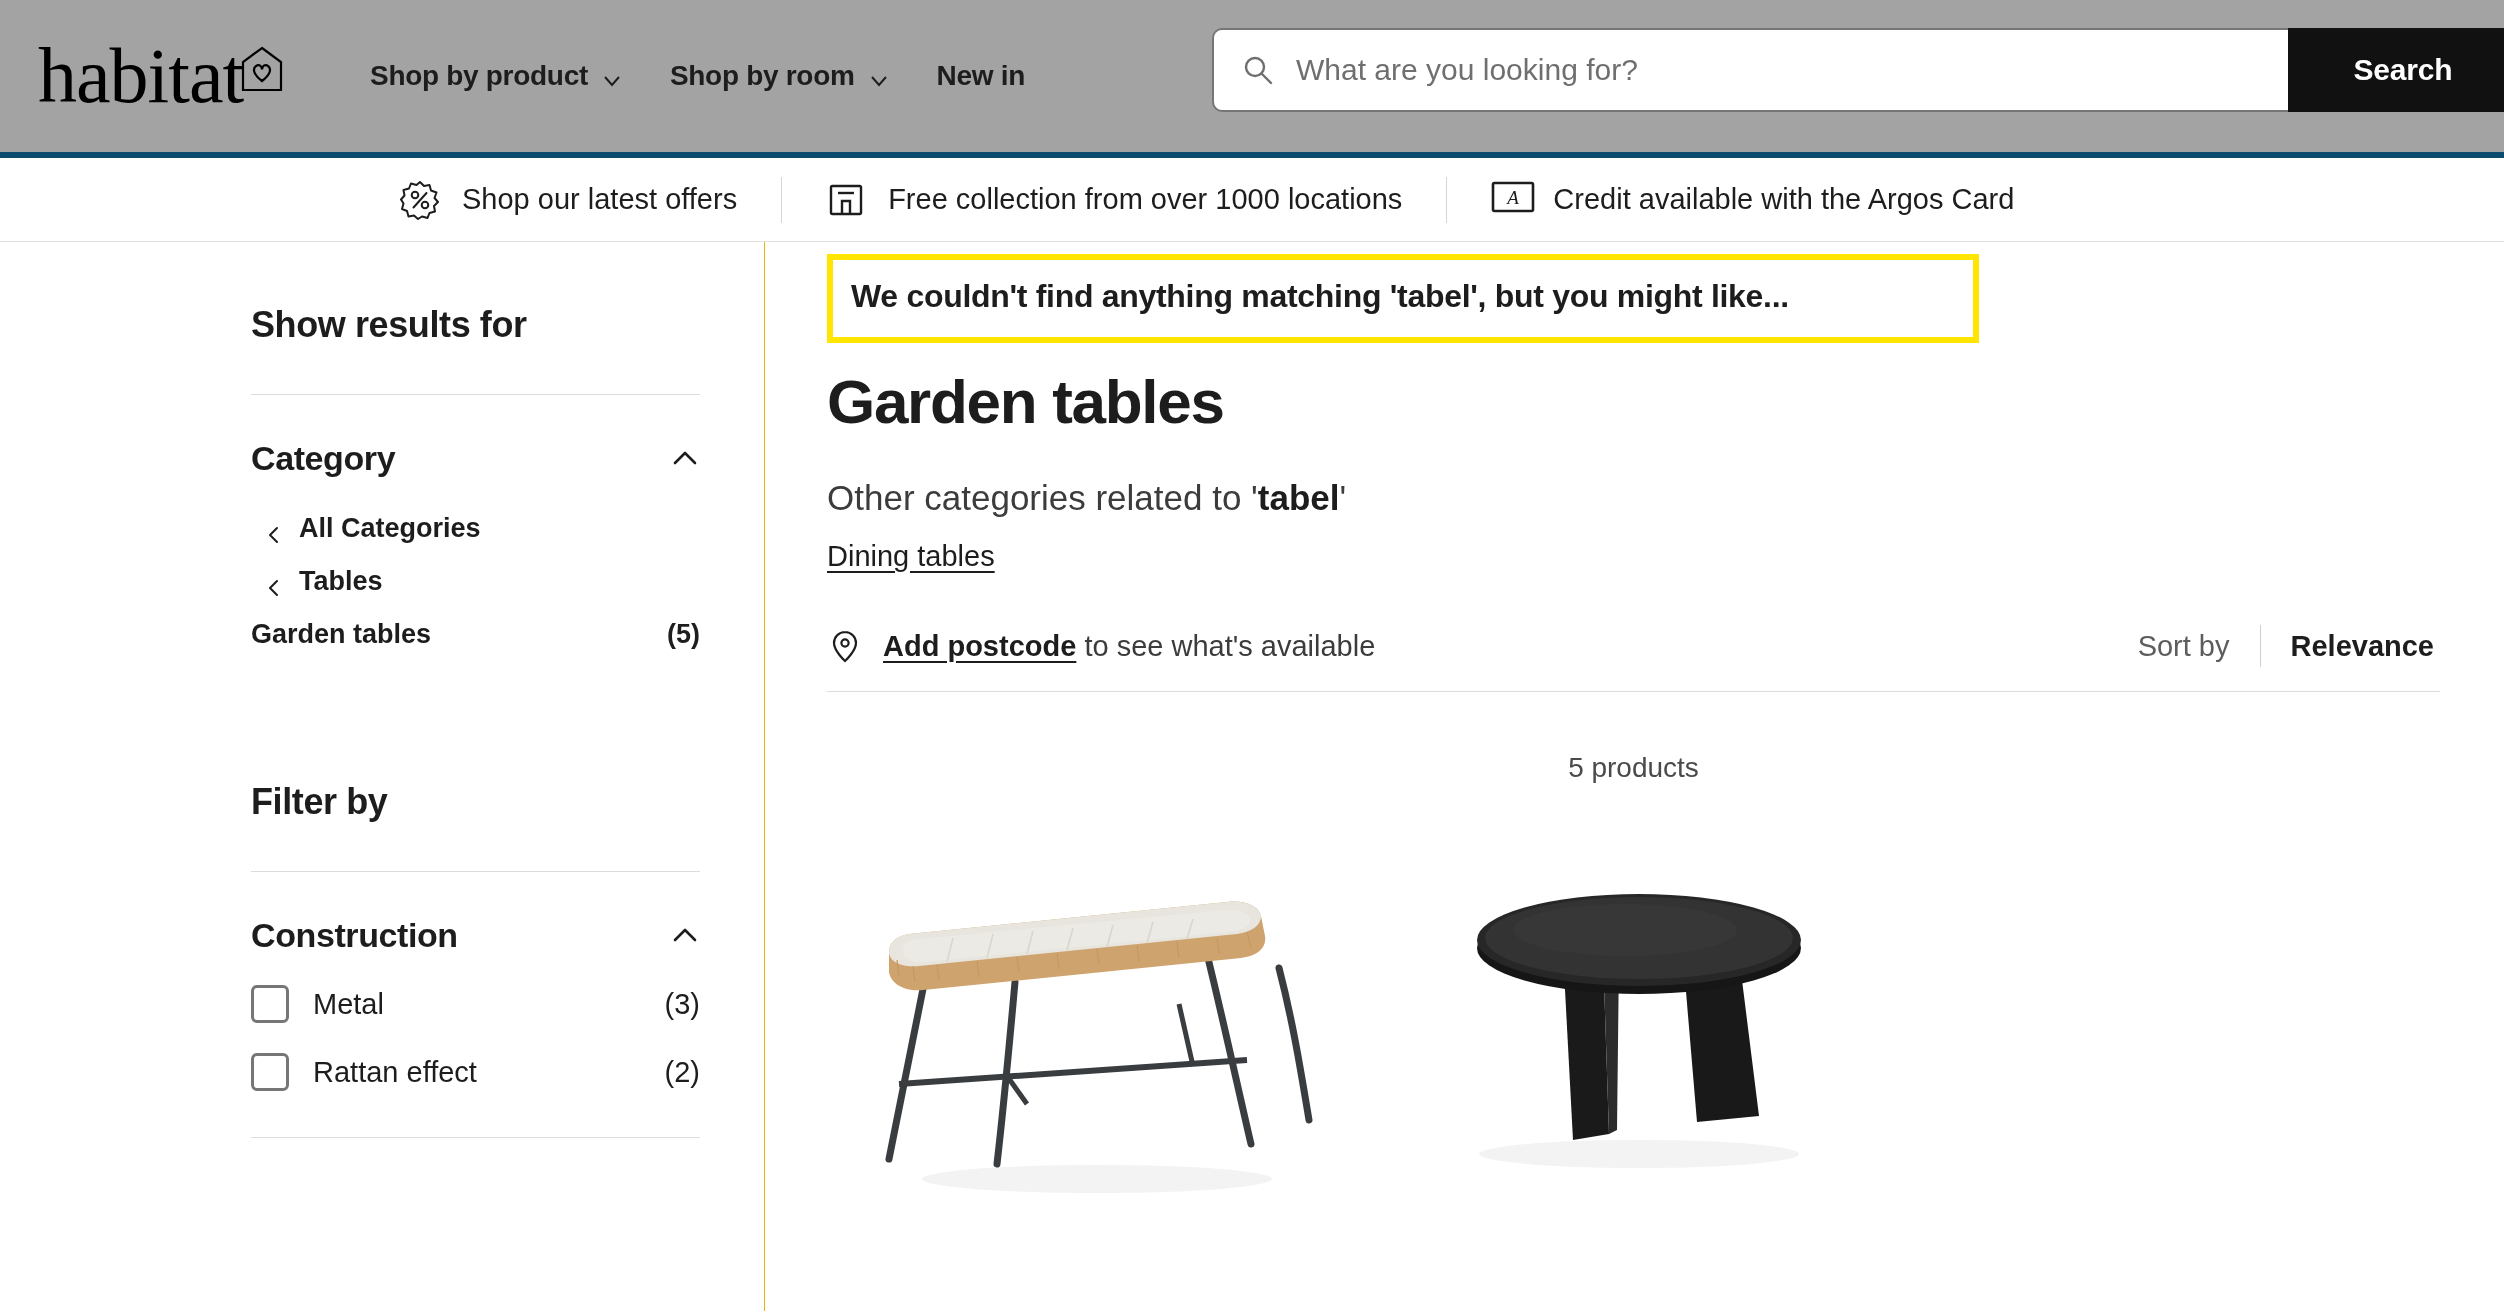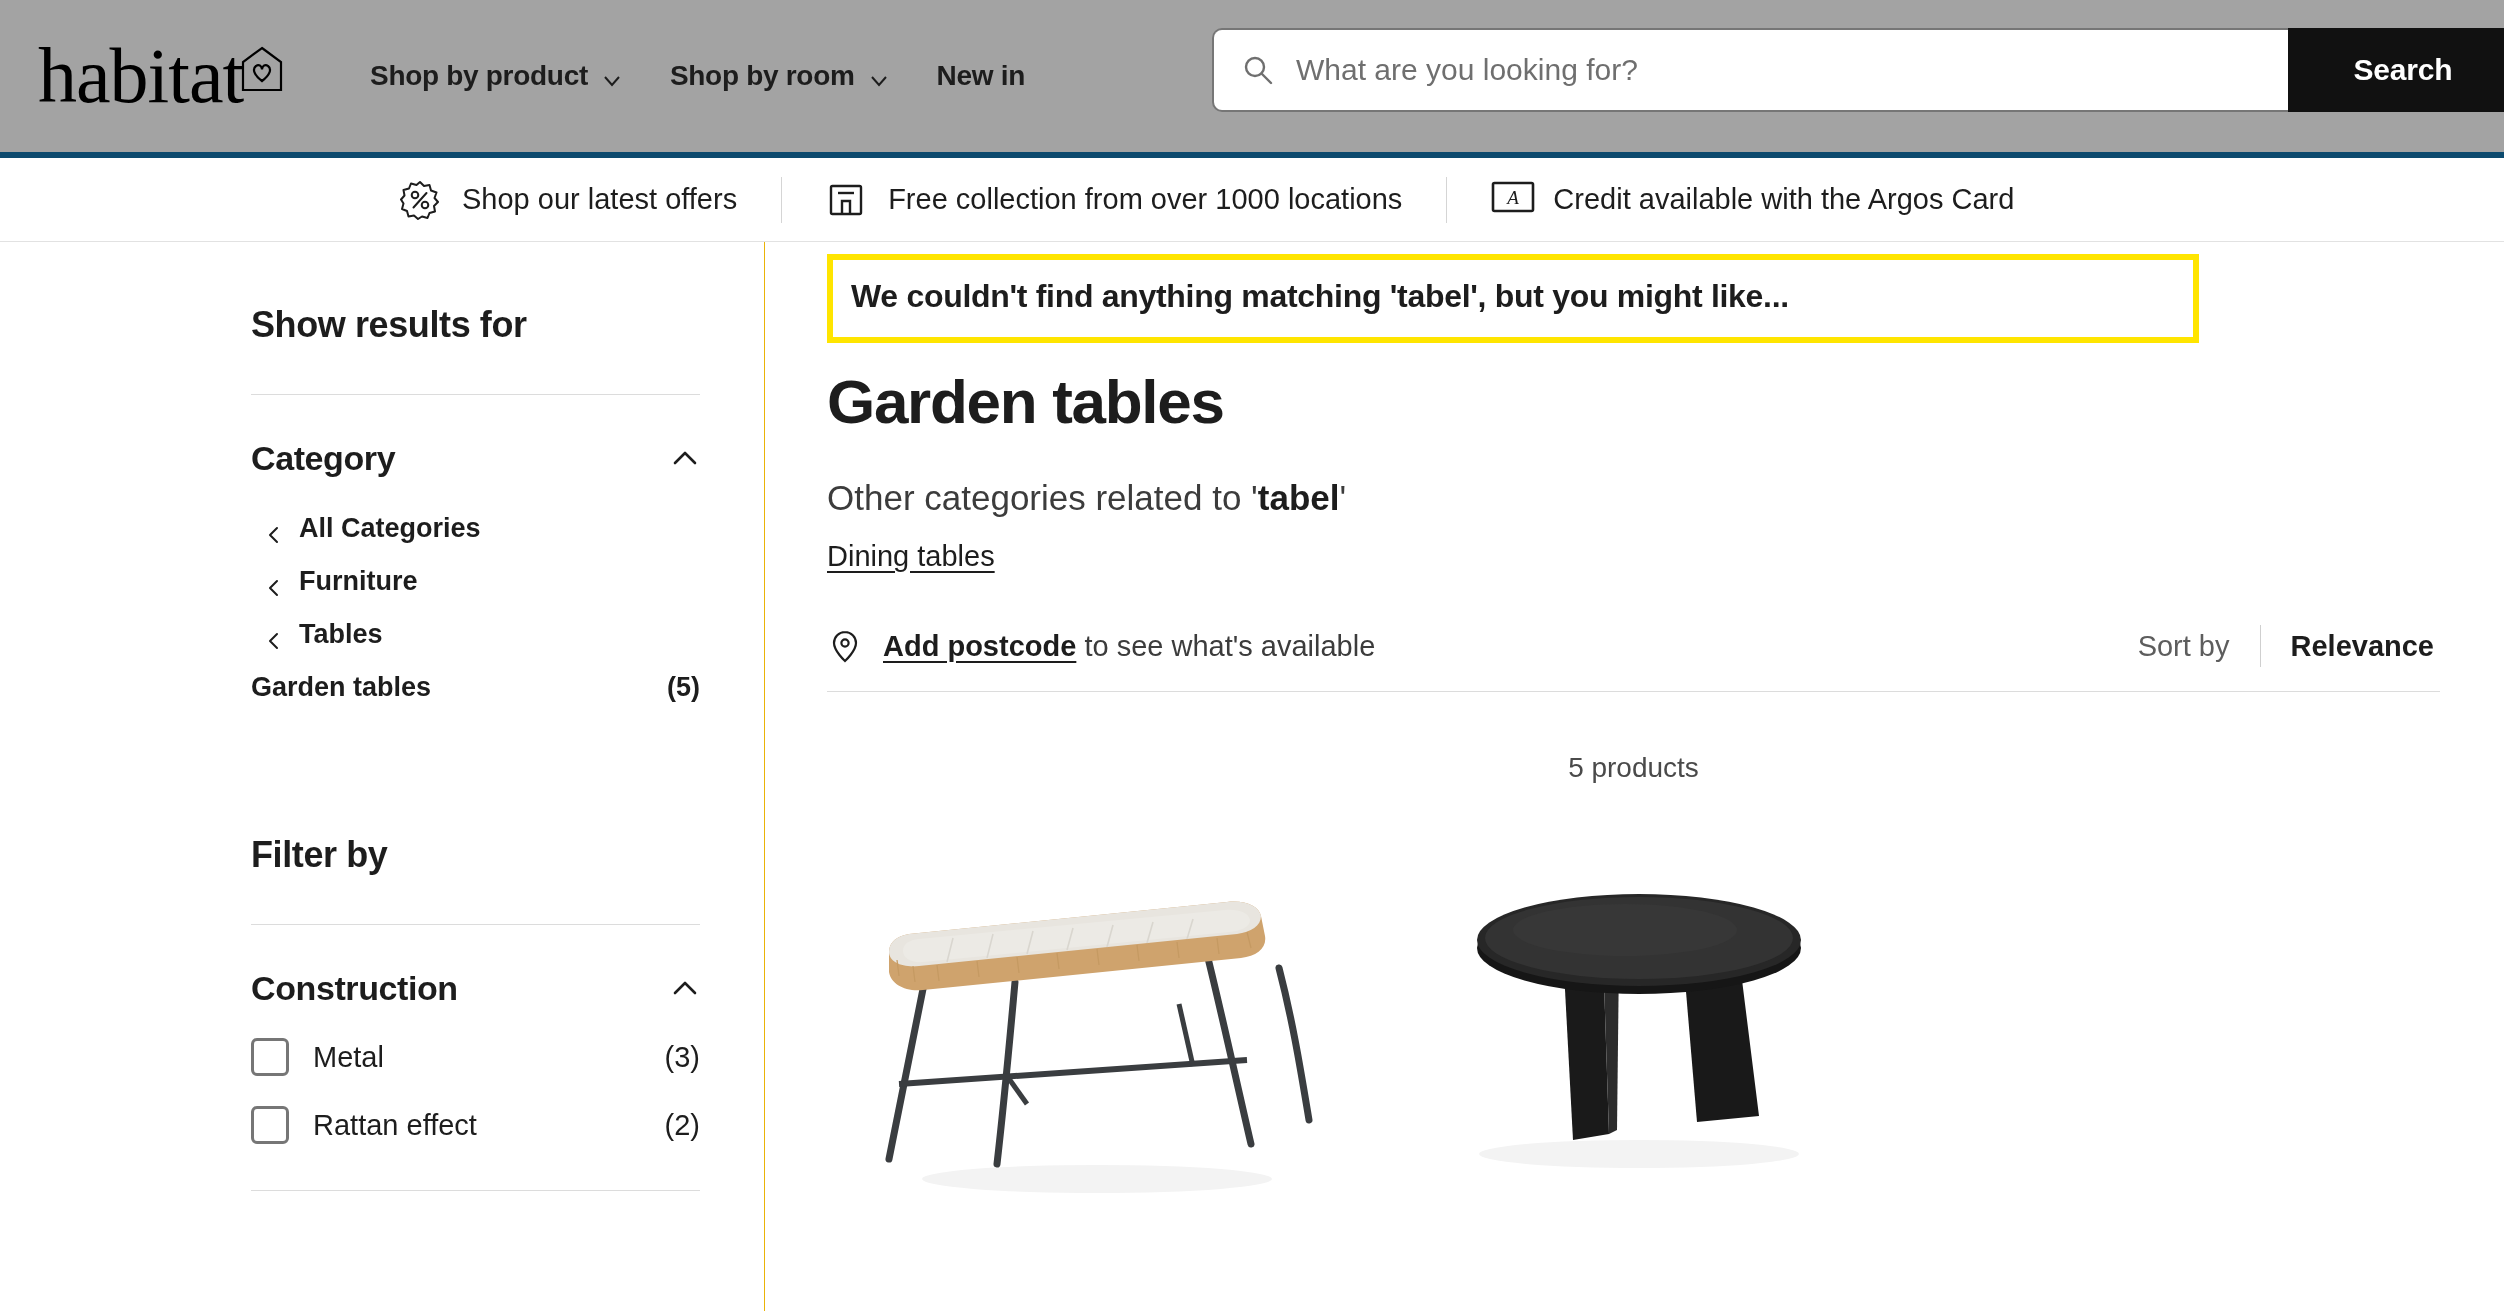--- a/index.html
+++ b/index.html
@@ -235,21 +235,21 @@
     flex: 1 1 auto;
     padding: 0;
     position: relative;
   }
   .main-inner { padding: 0 64px 0 62px; }
 
   .alert-box {
     margin-top: 12px;
     border: 6px solid #ffe500;
     background: #ffffff;
-    width: 1372px;
+    width: 1152px;
     padding: 18px 20px 22px 18px;
   }
   .alert-text {
     font-size: 32px;
     font-weight: bold;
     color: #1d1d1d;
     letter-spacing: -0.3px;
     white-space: nowrap;
   }
 
@@ -426,28 +426,20 @@
       </div>
 
       <div class="cat-list">
         <div class="cat-parent">
           <span class="chev-left">
             <svg width="18" height="18" viewBox="0 0 18 18">
                 <path d="M12 2 L5 9 L12 16" fill="none" stroke="#1d1d1d" stroke-width="2" stroke-linecap="round" stroke-linejoin="round"></path>
               </svg>
           </span>
           <span>All Categories</span>
-        </div>
-        <div class="cat-parent">
-          <span class="chev-left">
-            <svg width="18" height="18" viewBox="0 0 18 18">
-                <path d="M12 2 L5 9 L12 16" fill="none" stroke="#1d1d1d" stroke-width="2" stroke-linecap="round" stroke-linejoin="round"></path>
-              </svg>
-          </span>
-          <span>Furniture</span>
         </div>
         <div class="cat-parent">
           <span class="chev-left">
             <svg width="18" height="18" viewBox="0 0 18 18">
                 <path d="M12 2 L5 9 L12 16" fill="none" stroke="#1d1d1d" stroke-width="2" stroke-linecap="round" stroke-linejoin="round"></path>
               </svg>
           </span>
           <span>Tables</span>
         </div>
         <div class="cat-current">

